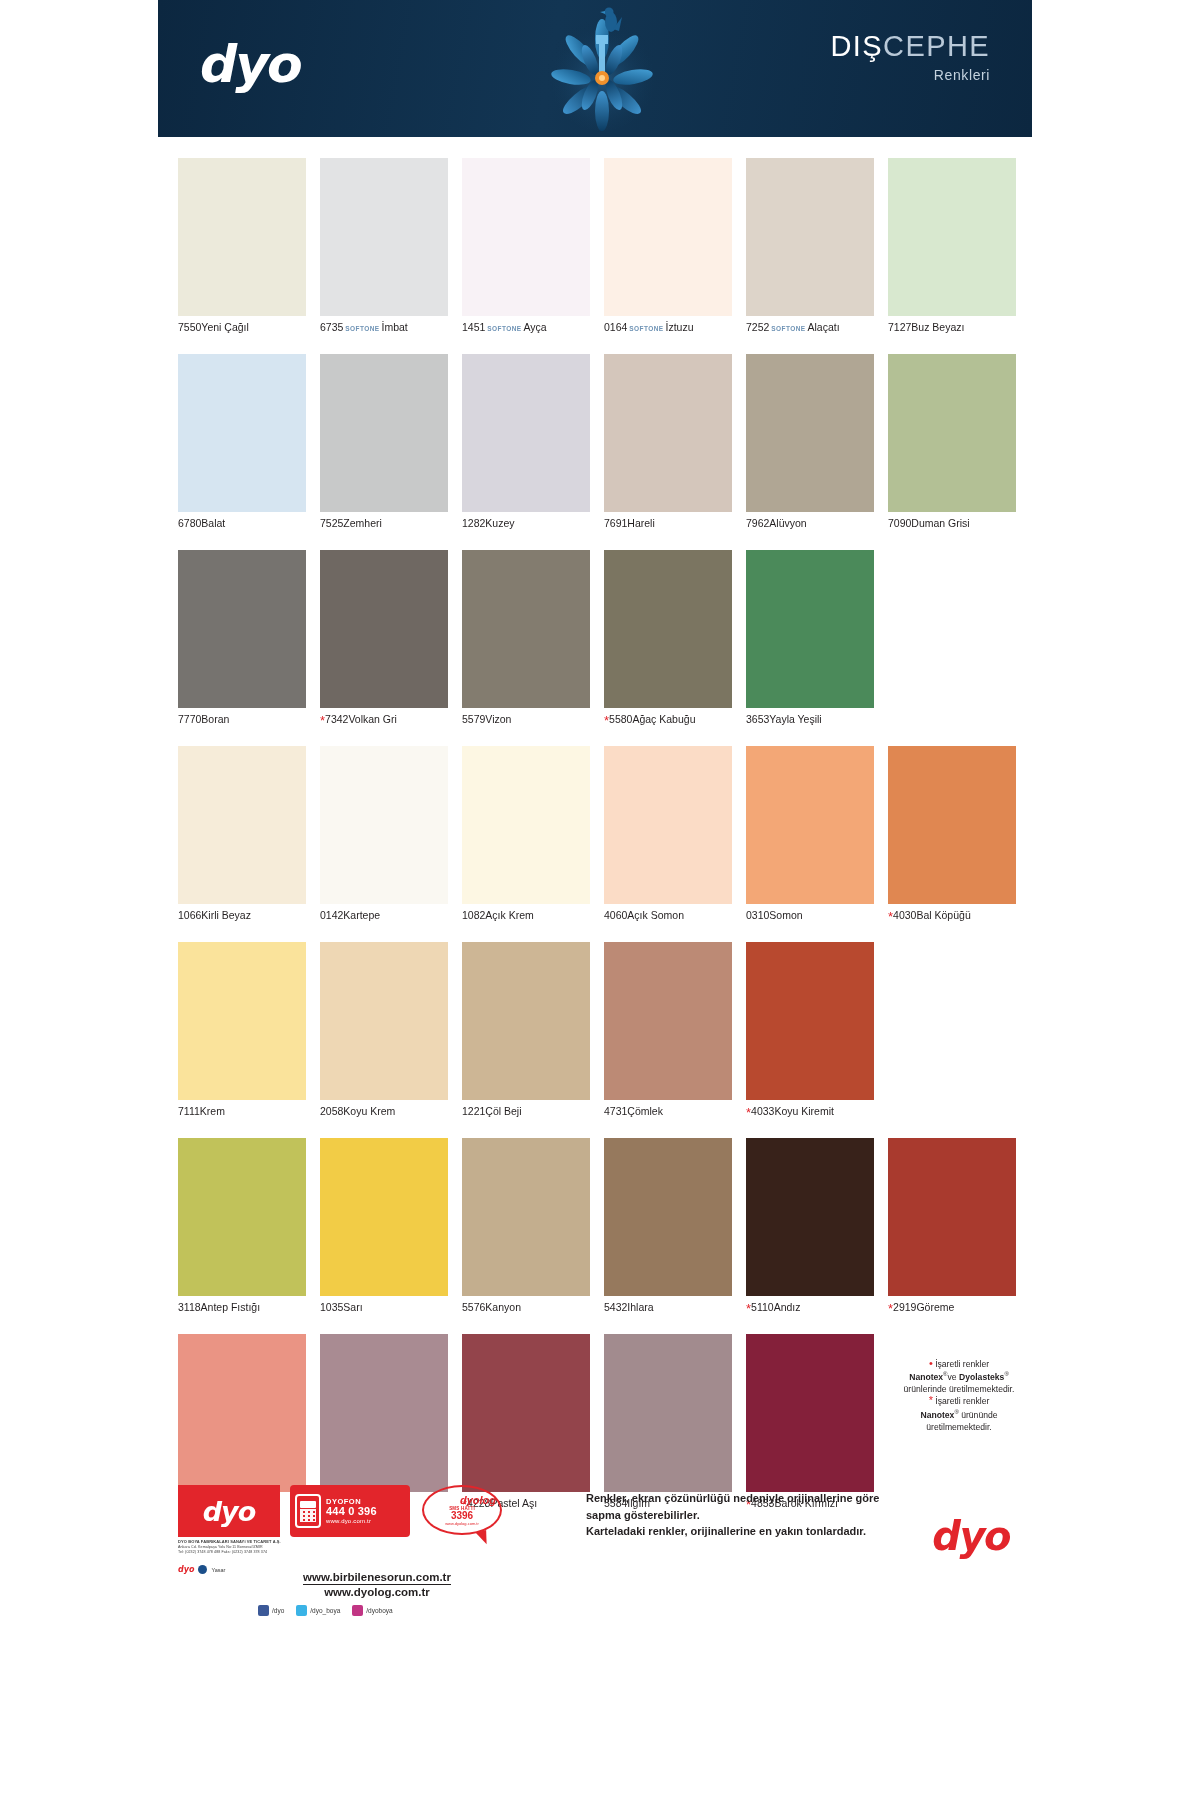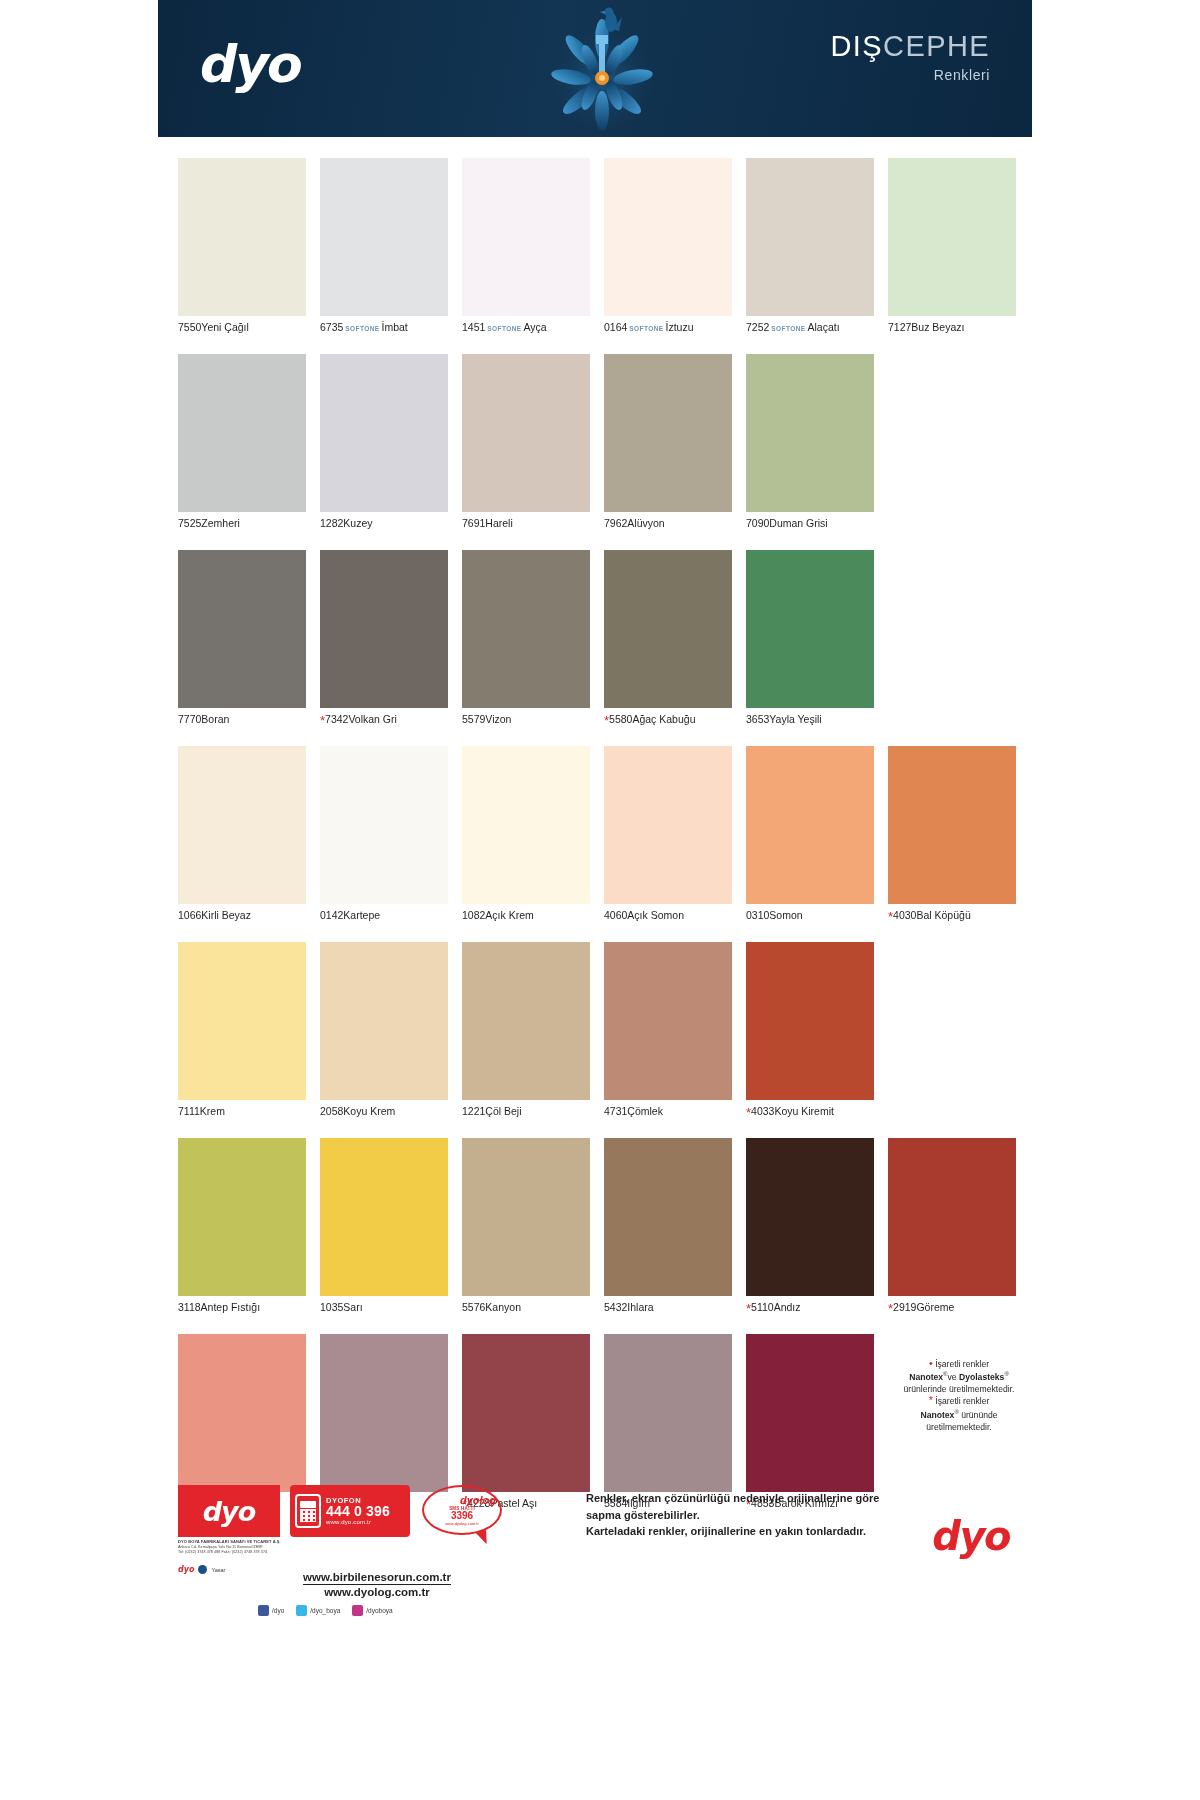--- a/index.html
+++ b/index.html
@@ -185,21 +185,21 @@
   .dyofon .phone-ic .scr { width: 16px; height: 7px; background: #fff; border-radius: 1px; }
   .dyofon .phone-ic .keys {
     width: 16px; height: 13px;
     background: repeating-linear-gradient(to right,#fff 0 3px,transparent 3px 5px),
                 repeating-linear-gradient(to bottom,#fff 0 2px,transparent 2px 4px);
     background-blend-mode: multiply;
     opacity: .95;
   }
   .dyofon .txt { color:#fff; line-height: 1.05; }
   .dyofon .t1 { font-size: 7.5px; font-weight: 700; letter-spacing: .5px; }
-  .dyofon .t2 { font-size: 14px; font-weight: 700; letter-spacing: .2px; }
+  .dyofon .t2 { font-size: 11px; font-weight: 700; letter-spacing: .2px; }
   .dyofon .t3 { font-size: 6px; letter-spacing: .2px; }
 
   .dyolog {
     position: absolute; left: 244px; top: 0;
     width: 84px; height: 62px;
   }
   .dyolog .bub {
     width: 80px; height: 50px;
     border: 2.5px solid #e2252b;
     border-radius: 50%;
@@ -362,20 +362,27 @@
         <div class="cell">
           <div class="chip" title="Buz Beyazı" style="background: rgb(216, 232, 207);"></div>
           <div class="label">
             <span class="code"><span>7127</span></span>
             <span class="name">Buz Beyazı</span>
           </div>
         </div>
       </div>
       <div class="row">
         <div class="cell">
+          <div class="chip" title="Balat" style="background: rgb(214, 229, 241);"></div>
+          <div class="label">
+            <span class="code"><span>6780</span></span>
+            <span class="name">Balat</span>
+          </div>
+        </div>
+        <div class="cell">
           <div class="chip" title="Zemheri" style="background: rgb(200, 201, 201);"></div>
           <div class="label">
             <span class="code"><span>7525</span></span>
             <span class="name">Zemheri</span>
           </div>
         </div>
         <div class="cell">
           <div class="chip" title="Kuzey" style="background: rgb(216, 214, 221);"></div>
           <div class="label">
             <span class="code"><span>1282</span></span>

